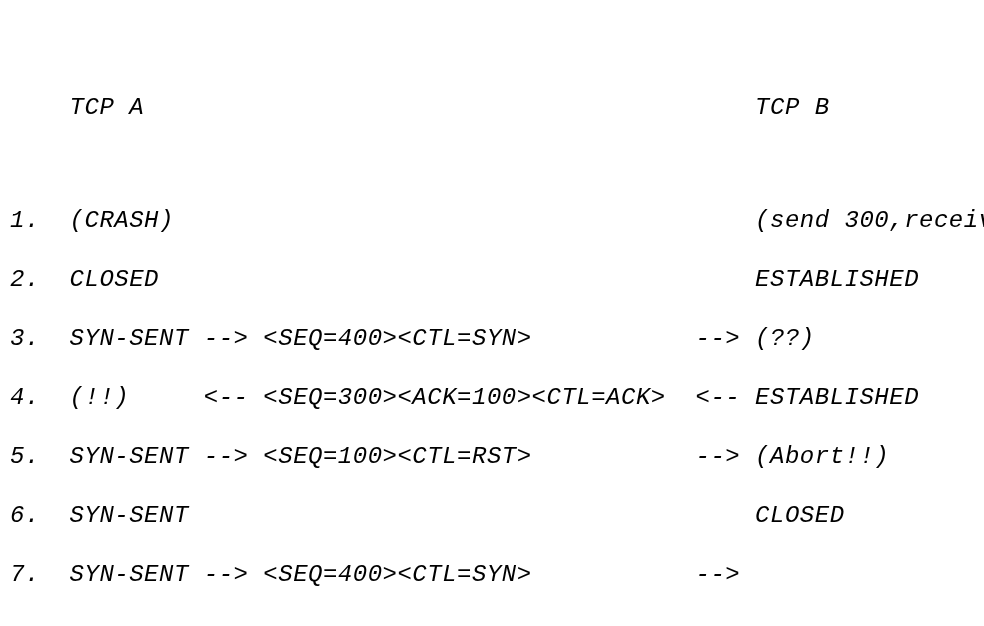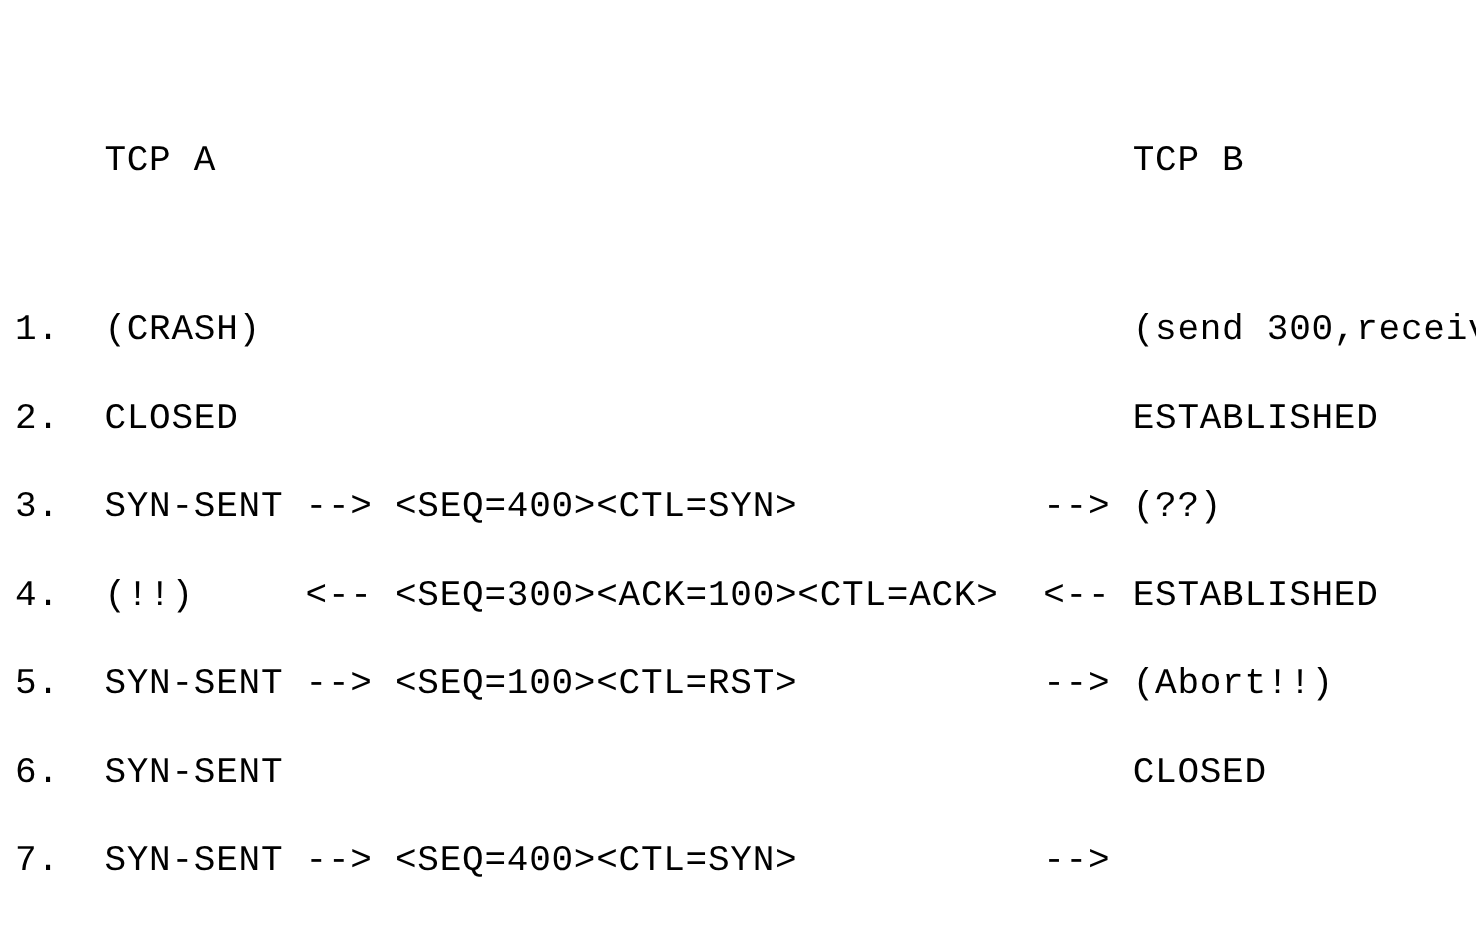--- a/index.html
+++ b/index.html
@@ -14,20 +14,21 @@
       box-sizing: border-box;
       overflow: hidden;
     }
     .container {
       padding: 40px 10px;
       white-space: pre;
     }
     .line {
       margin-bottom: 32px;
       letter-spacing: 0.5px;
+      font-style: italic;
     }
   </style>
 </head>
 <body>
 
 <div class="container">
   <div class="line"><span>    TCP A                                         TCP B</span></div>
   <div id="rows"><div class="line">1.  (CRASH)                                       (send 300,receive 100)</div><div class="line">2.  CLOSED                                        ESTABLISHED</div><div class="line">3.  SYN-SENT --&gt; &lt;SEQ=400&gt;&lt;CTL=SYN&gt;           --&gt; (??)</div><div class="line">4.  (!!)     &lt;-- &lt;SEQ=300&gt;&lt;ACK=100&gt;&lt;CTL=ACK&gt;  &lt;-- ESTABLISHED</div><div class="line">5.  SYN-SENT --&gt; &lt;SEQ=100&gt;&lt;CTL=RST&gt;           --&gt; (Abort!!)</div><div class="line">6.  SYN-SENT                                      CLOSED</div><div class="line">7.  SYN-SENT --&gt; &lt;SEQ=400&gt;&lt;CTL=SYN&gt;           --&gt; </div></div>
   
   

